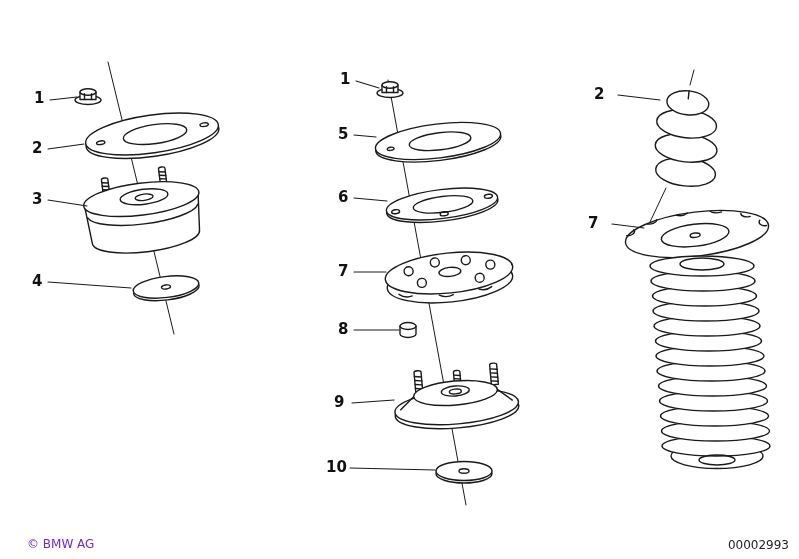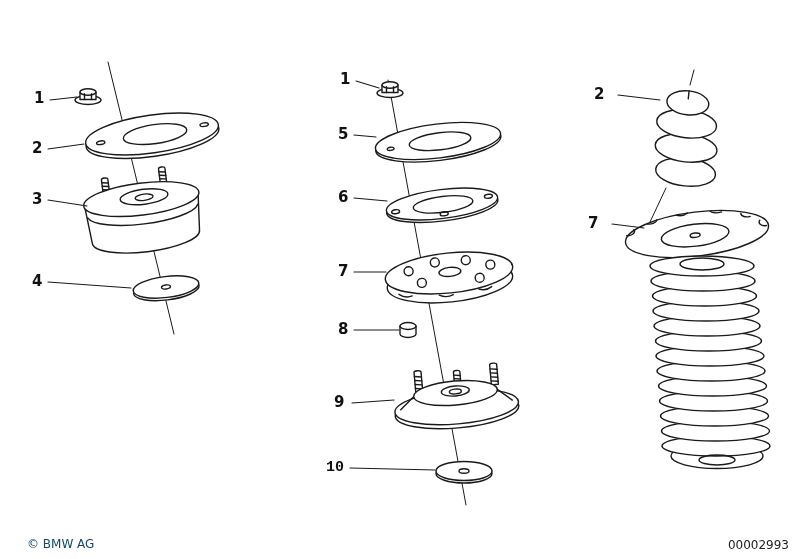--- a/index.html
+++ b/index.html
@@ -9,21 +9,21 @@
     position:relative; width:799px; height:559px;
     background:#ffffff; overflow:hidden;
   }
   .stage svg { position:absolute; left:0; top:0; }
   .callout {
     position:absolute; font-weight:bold; font-size:15px;
     color:#111; line-height:1; font-family:"DejaVu Sans", sans-serif;
     user-select:none;
   }
   .footer-left {
-    position:absolute; left:27px; top:537px; font-size:12px; color:#0c4a6e;
+    position:absolute; left:27px; top:537px; font-size:12px; color:#6d28d9;
   }
   .footer-right {
     position:absolute; right:10px; top:538px; font-size:12px; color:#222;
   }
 </style>
 </head>
 <body>
 
 <div class="stage">
 
@@ -200,20 +200,20 @@
       <span class="callout" style="left: 34px; top: 91px;">1</span>
       <span class="callout" style="left: 32px; top: 141px;">2</span>
       <span class="callout" style="left: 32px; top: 192px;">3</span>
       <span class="callout" style="left: 32px; top: 274px;">4</span>
       <span class="callout" style="left: 340px; top: 72px;">1</span>
       <span class="callout" style="left: 338px; top: 127px;">5</span>
       <span class="callout" style="left: 338px; top: 190px;">6</span>
       <span class="callout" style="left: 338px; top: 264px;">7</span>
       <span class="callout" style="left: 338px; top: 322px;">8</span>
       <span class="callout" style="left: 334px; top: 395px;">9</span>
-      <span class="callout" style="left: 326px; top: 460px; font-family: Liberation Mono, monospace;">10</span>
+      <span class="callout" style="left: 326px; top: 460px;">10</span>
       <span class="callout" style="left: 594px; top: 87px;">2</span>
       <span class="callout" style="left: 588px; top: 216px;">7</span>
     </div>
 
   <div class="footer-left">© BMW AG</div>
   <div class="footer-right">00002993</div>
 </div>
 
 </body></html>

